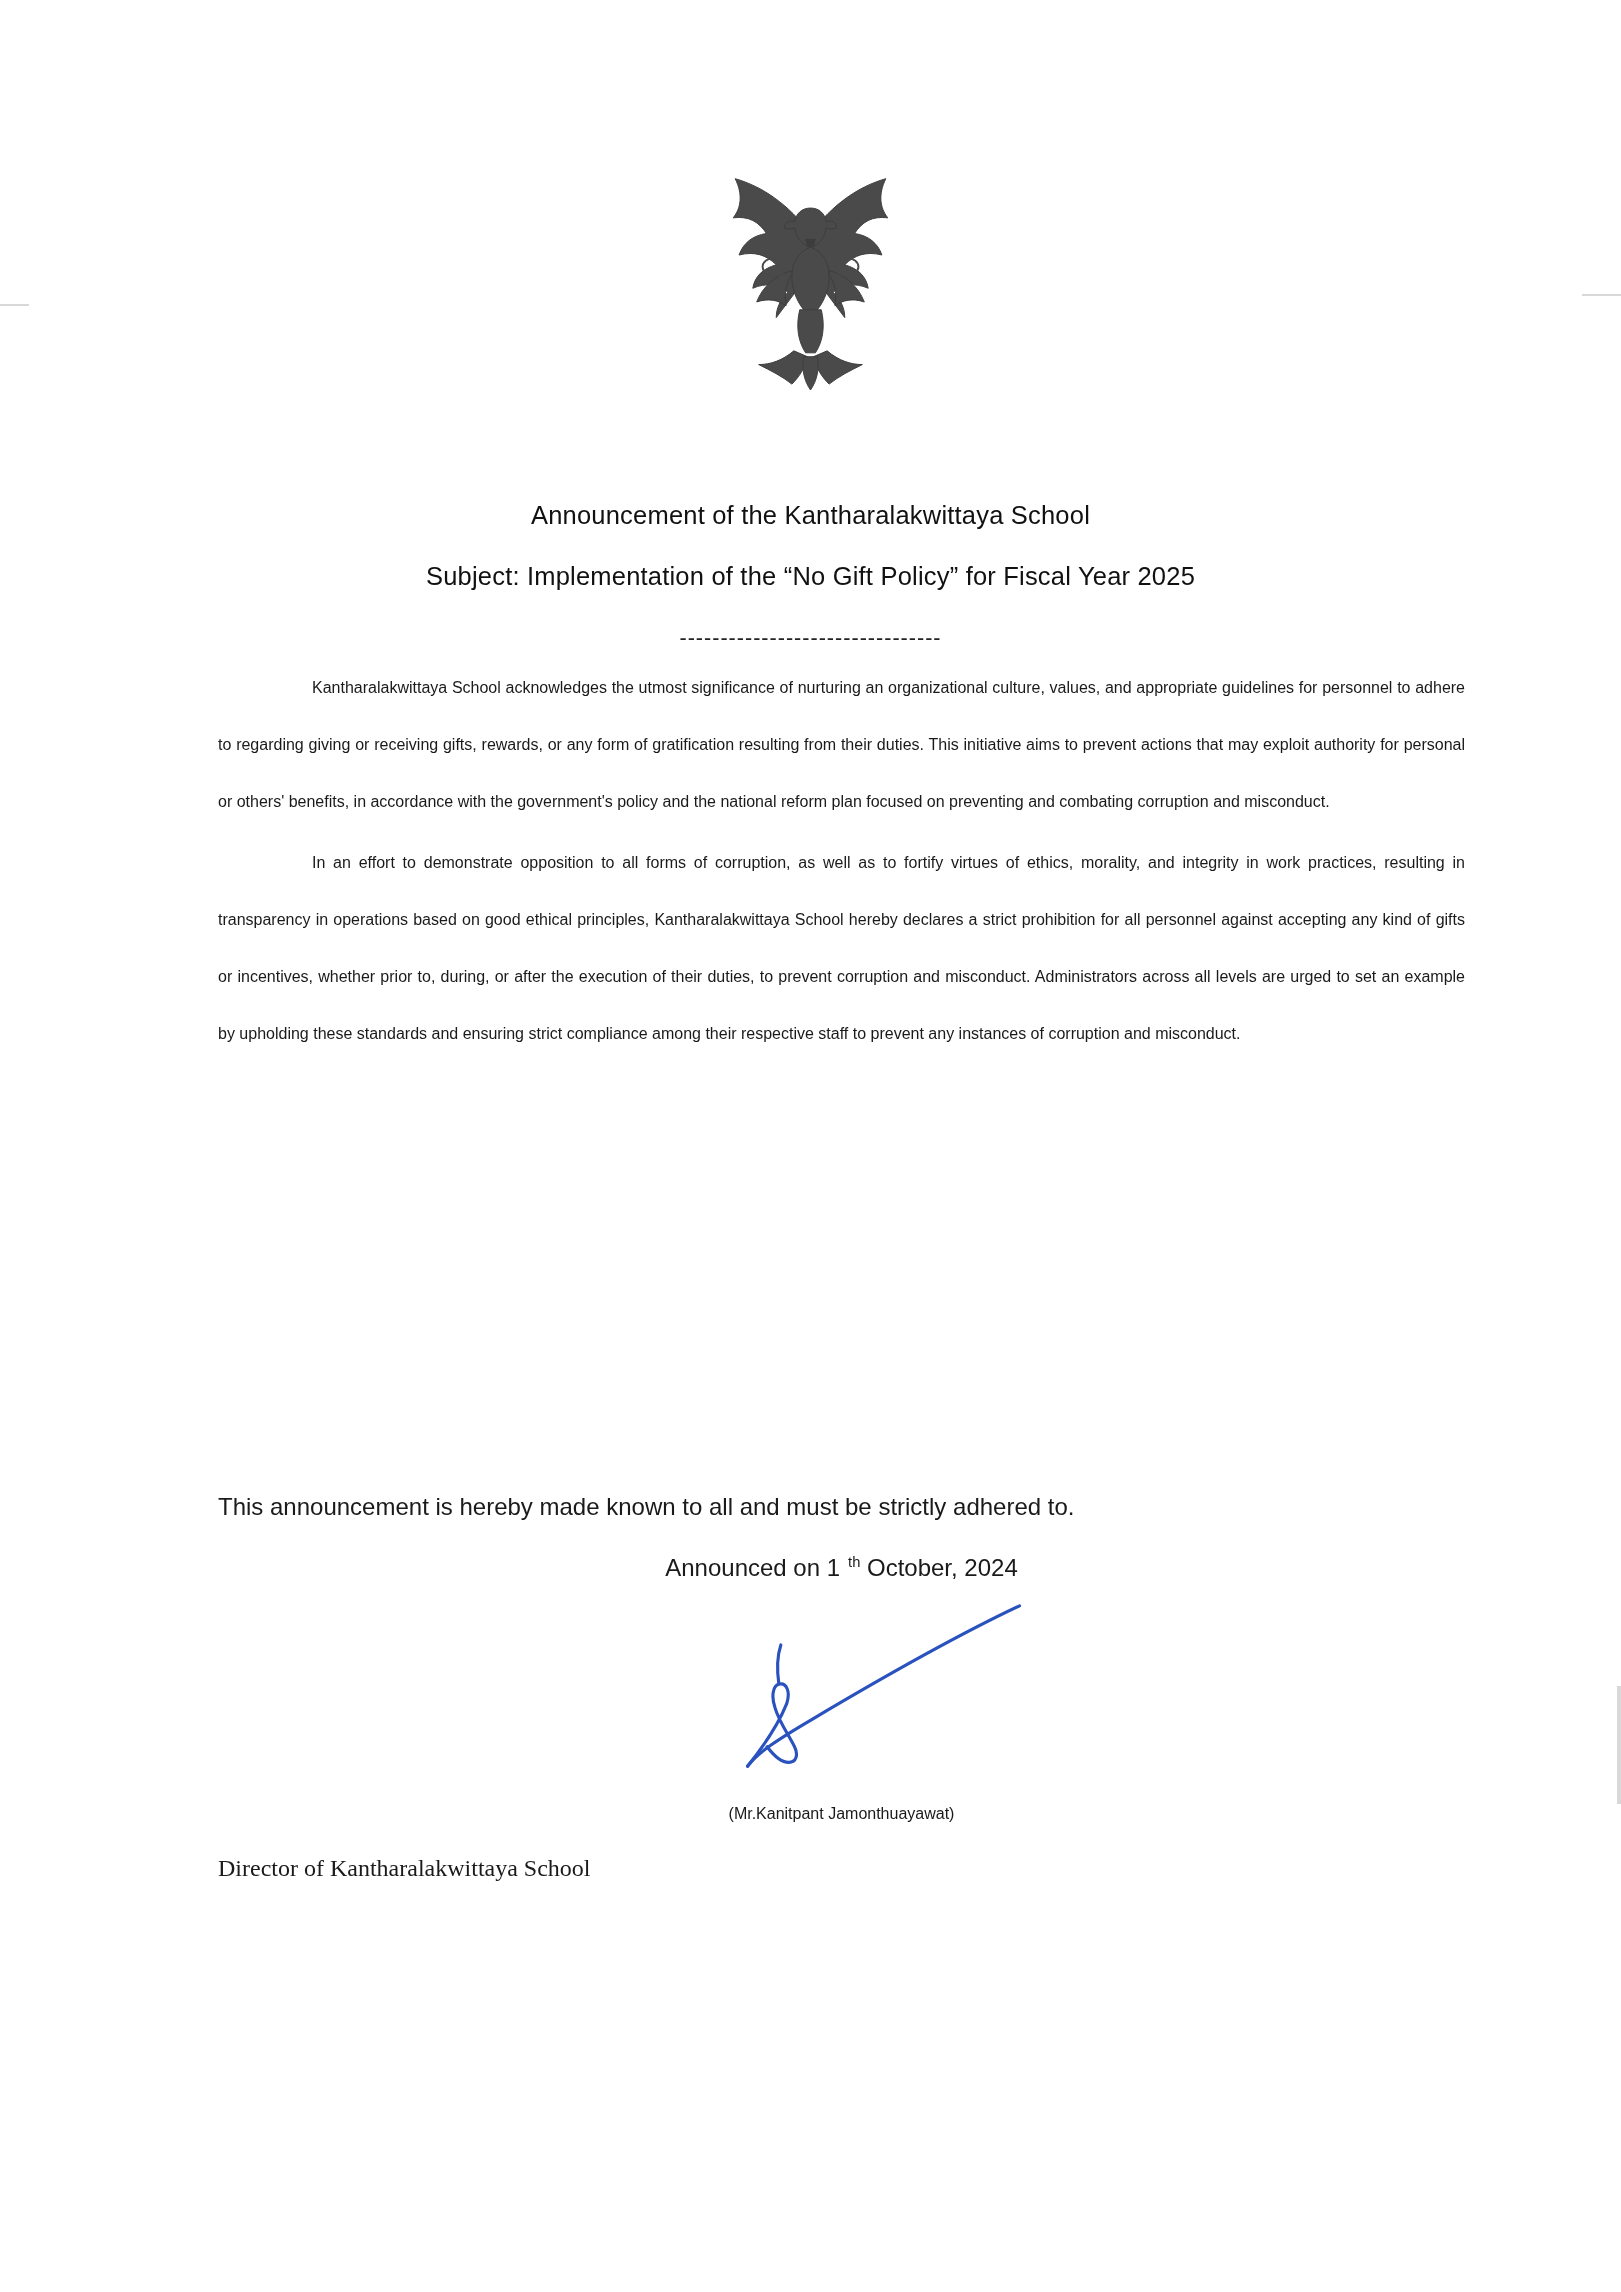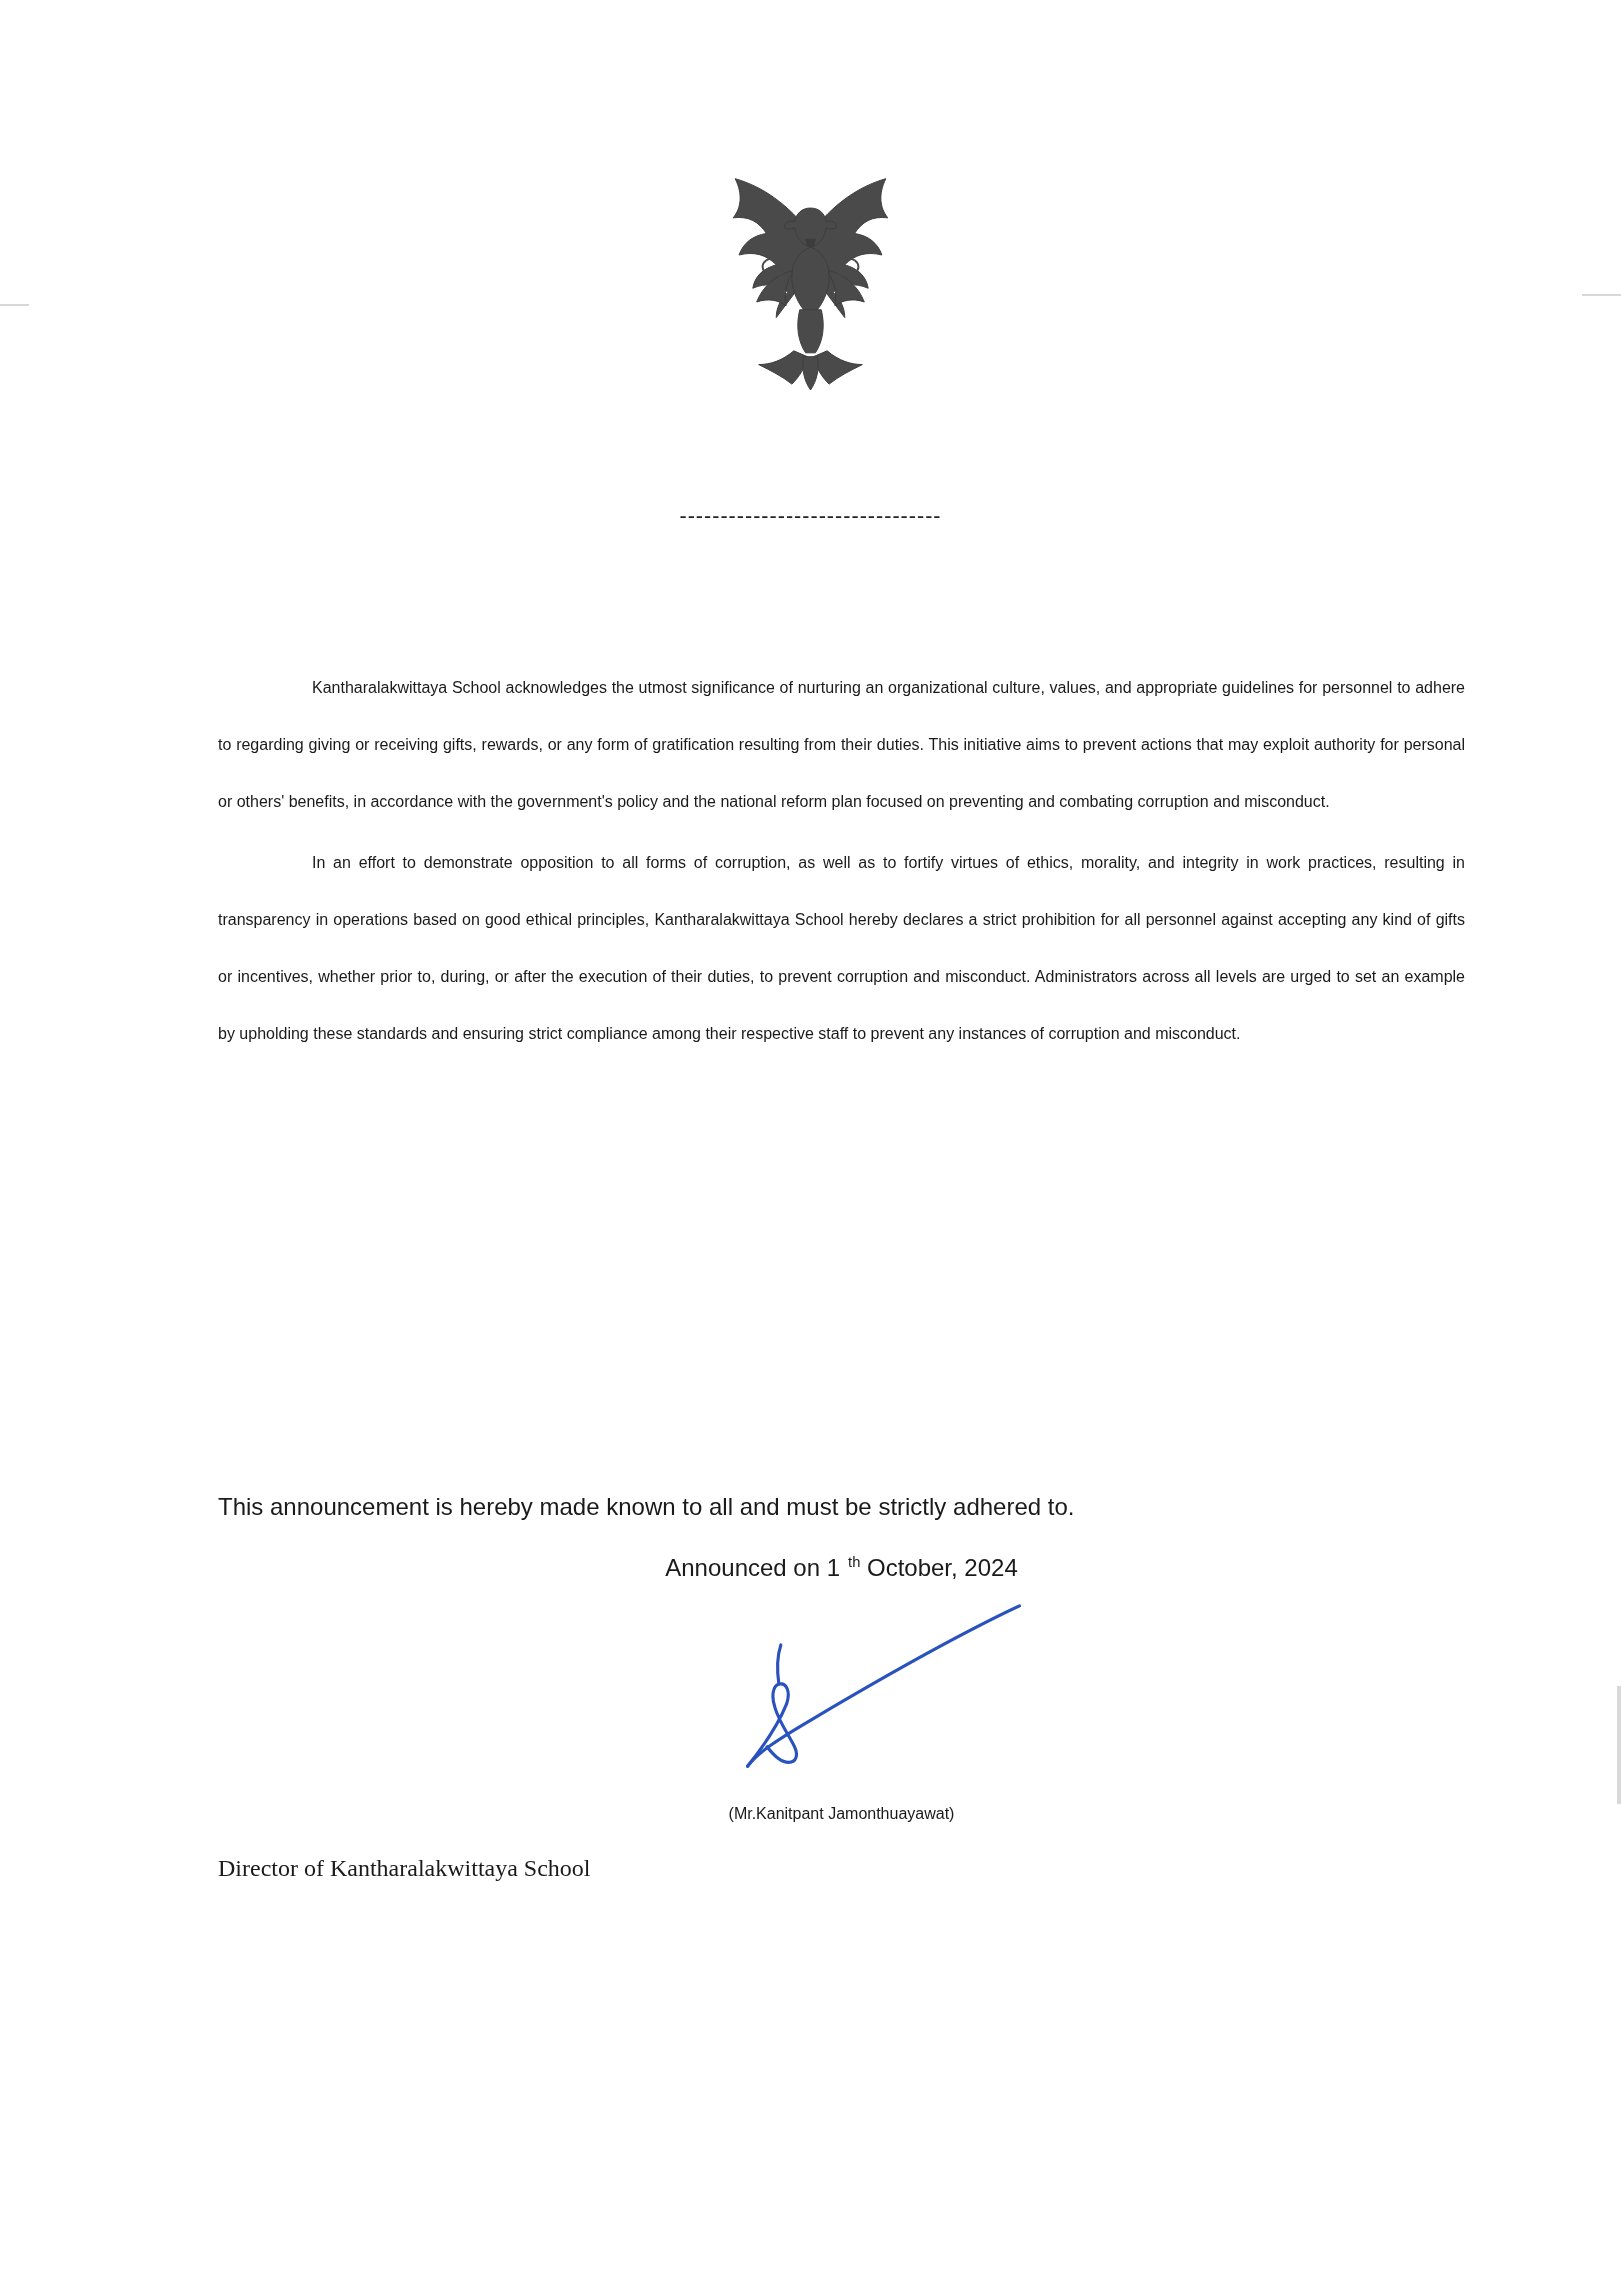--- a/index.html
+++ b/index.html
@@ -175,20 +175,22 @@
           <path d="M108 204 C 106 216, 108 228, 115 238 C 122 228, 124 216, 122 204 Z"></path>
 
           <ellipse cx="78" cy="112" rx="12" ry="9" fill="none" stroke="#4a4a4a" stroke-width="2"></ellipse>
           <ellipse cx="152" cy="112" rx="12" ry="9" fill="none" stroke="#4a4a4a" stroke-width="2"></ellipse>
         </g>
       </svg>
     </span>
   </div>
 
   <div class="titles">
+    <div class="title-line">Announcement of the Kantharalakwittaya School</div>
+    <div class="title-line">Subject: Implementation of the “No Gift Policy” for Fiscal Year 2025</div>
     <div class="rule">--------------------------------</div>
   </div>
 
   <div class="body-block">
     <p class="para">Kantharalakwittaya School acknowledges the utmost significance of nurturing an organizational culture, values, and appropriate guidelines for personnel to adhere to regarding giving or receiving gifts, rewards, or any form of gratification resulting from their duties. This initiative aims to prevent actions that may exploit authority for personal or others' benefits, in accordance with the government's policy and the national reform plan focused on preventing and combating corruption and misconduct.</p>
     <p class="para">In an effort to demonstrate opposition to all forms of corruption, as well as to fortify virtues of ethics, morality, and integrity in work practices, resulting in transparency in operations based on good ethical principles, Kantharalakwittaya School hereby declares a strict prohibition for all personnel against accepting any kind of gifts or incentives, whether prior to, during, or after the execution of their duties, to prevent corruption and misconduct. Administrators across all levels are urged to set an example by upholding these standards and ensuring strict compliance among their respective staff to prevent any instances of corruption and misconduct.</p>
   </div>
 
   <div class="closing">This announcement is hereby made known to all and must be strictly adhered to.</div>
 

